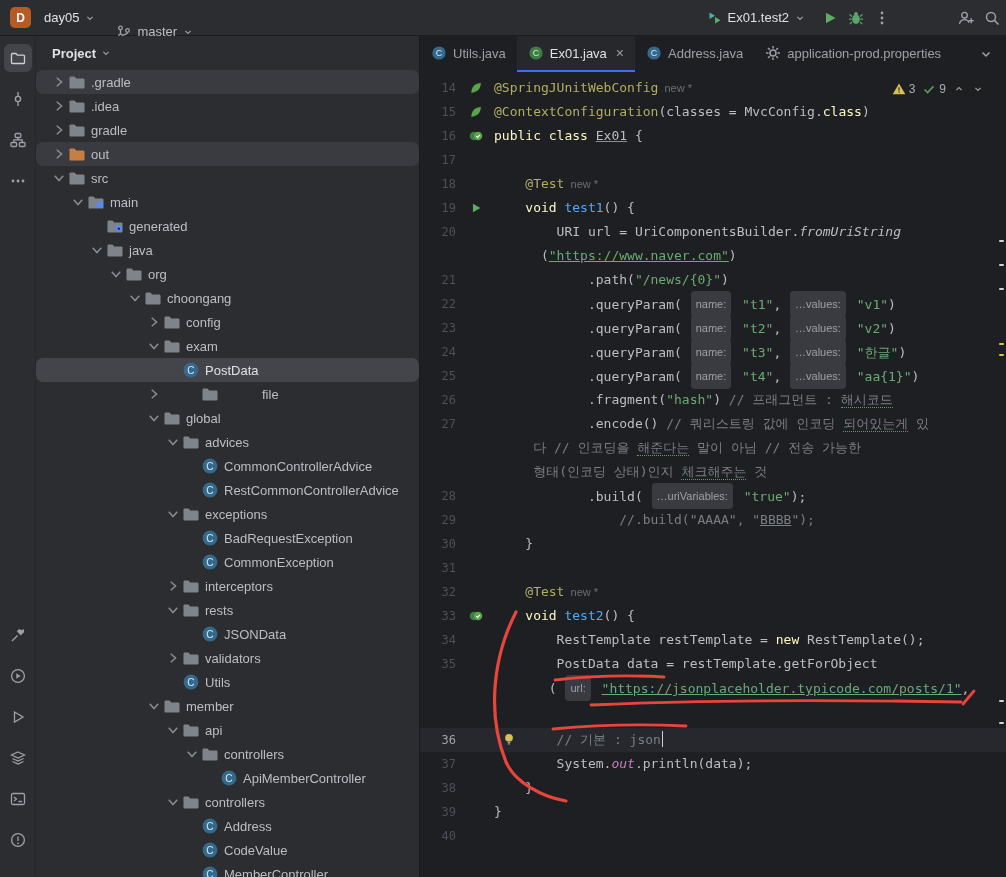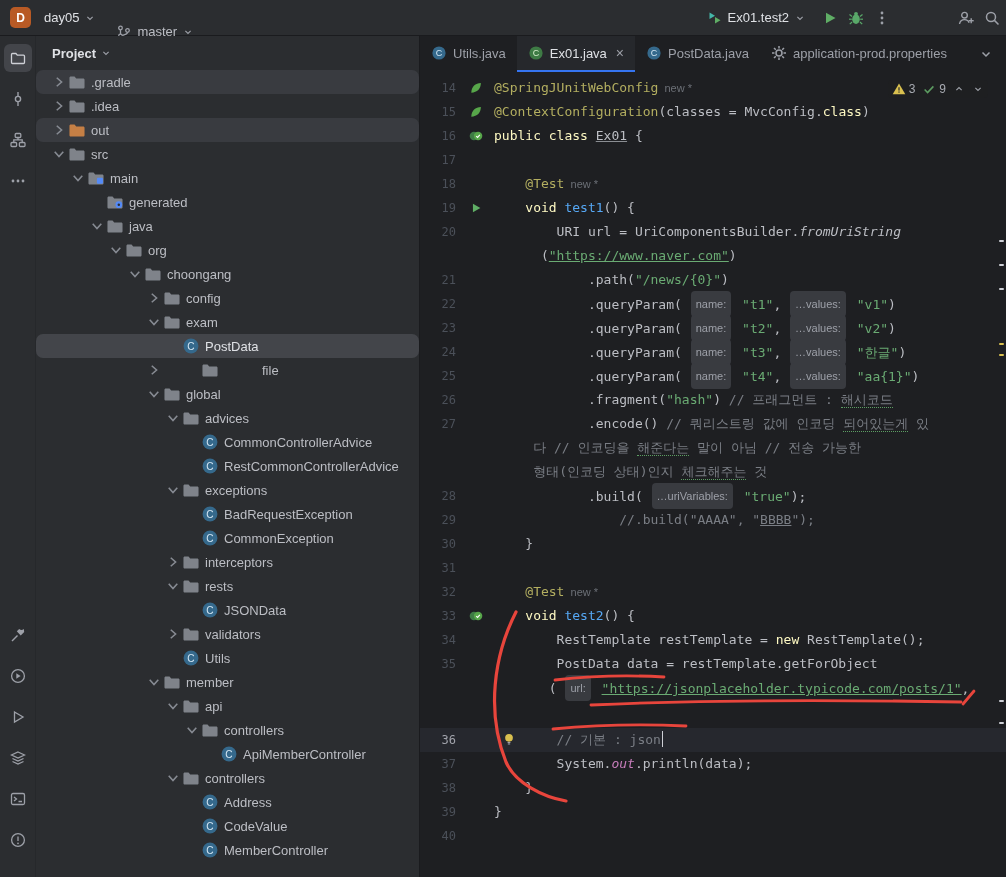--- a/index.html
+++ b/index.html
@@ -282,20 +282,33 @@
               <path d="M6 4.2 10.3 8 6 11.8" fill="none" stroke="#878B93" stroke-width="1.4"></path>
             </svg>
           </span>
           <span class="tr-icon">
             <svg viewBox="0 0 16 16">
               <path d="M1.3 4.2c0-.7.5-1.2 1.2-1.2h3.3l1.5 1.8h6.2c.7 0 1.2.5 1.2 1.2v6.6c0 .7-.5 1.2-1.2 1.2H2.5c-.7 0-1.2-.5-1.2-1.2z" fill="#7F838A"></path>
             </svg>
           </span>
           <span class="tr-label">.idea</span>
         </div>
+        <div class="tree-row" style="padding-left: 14px;">
+          <span class="tr-chev">
+            <svg viewBox="0 0 16 16">
+              <path d="M6 4.2 10.3 8 6 11.8" fill="none" stroke="#878B93" stroke-width="1.4"></path>
+            </svg>
+          </span>
+          <span class="tr-icon">
+            <svg viewBox="0 0 16 16">
+              <path d="M1.3 4.2c0-.7.5-1.2 1.2-1.2h3.3l1.5 1.8h6.2c.7 0 1.2.5 1.2 1.2v6.6c0 .7-.5 1.2-1.2 1.2H2.5c-.7 0-1.2-.5-1.2-1.2z" fill="#7F838A"></path>
+            </svg>
+          </span>
+          <span class="tr-label">gradle</span>
+        </div>
         <div class="tree-row hl" style="padding-left: 14px;">
           <span class="tr-chev">
             <svg viewBox="0 0 16 16">
               <path d="M6 4.2 10.3 8 6 11.8" fill="none" stroke="#878B93" stroke-width="1.4"></path>
             </svg>
           </span>
           <span class="tr-icon">
             <svg viewBox="0 0 16 16">
               <path d="M1.3 4.2c0-.7.5-1.2 1.2-1.2h3.3l1.5 1.8h6.2c.7 0 1.2.5 1.2 1.2v6.6c0 .7-.5 1.2-1.2 1.2H2.5c-.7 0-1.2-.5-1.2-1.2z" fill="#C57F45"></path>
             </svg>
@@ -682,21 +695,21 @@
           <span class="tab-label">Ex01.java</span>
           <span class="tab-close">×</span>
         </div>
         <div class="tab">
           <span class="ic">
             <svg viewBox="0 0 16 16">
               <circle cx="8" cy="8" r="6.6" fill="#35698C"></circle>
               <text x="8" y="11.2" text-anchor="middle" font-size="9" font-family="Liberation Sans,sans-serif" fill="#D4E6F3">C</text>
             </svg>
           </span>
-          <span class="tab-label">PostData.java</span>
+          <span class="tab-label">Address.java</span>
         </div>
         <div class="tab">
           <span class="ic">
             <svg viewBox="0 0 16 16">
               <circle cx="8" cy="8" r="3" fill="none" stroke="#9DA0A8" stroke-width="1.5"></circle>
               <g stroke="#9DA0A8" stroke-width="1.5">
                 <line x1="8" y1="1" x2="8" y2="3.5"></line>
                 <line x1="8" y1="12.5" x2="8" y2="15"></line>
                 <line x1="1" y1="8" x2="3.5" y2="8"></line>
                 <line x1="12.5" y1="8" x2="15" y2="8"></line>

